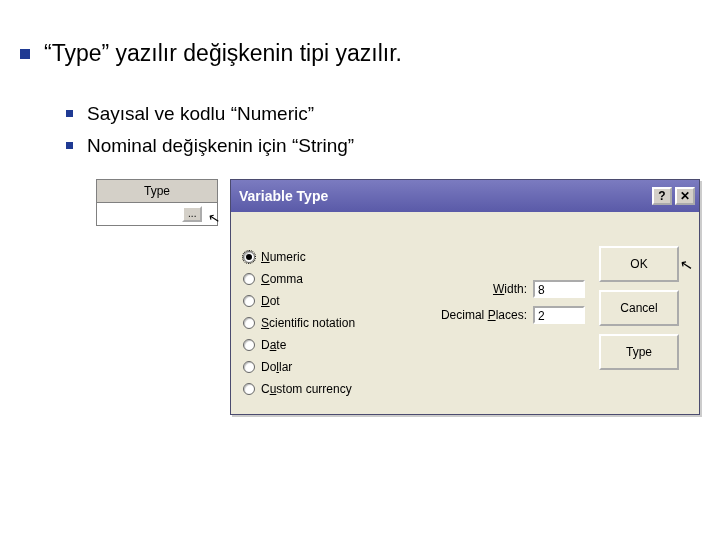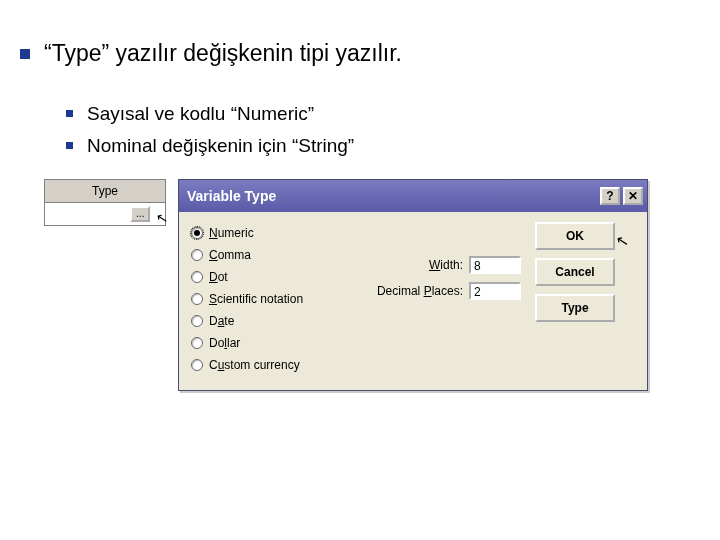--- a/index.html
+++ b/index.html
@@ -13,21 +13,21 @@
     color: #000;
     position: relative;
   }
   .slide { padding: 40px 20px 0 20px; }
   .bullet-row { display: flex; align-items: flex-start; margin-bottom: 10px; }
   .sq { width: 10px; height: 10px; background: #1f3a93; margin-top: 9px; margin-right: 14px; flex: 0 0 auto; }
   .sq.small { width: 7px; height: 7px; margin-top: 7px; }
   .bullet-main { font-size: 23px; font-family: Verdana, Tahoma, sans-serif; }
   .sub { margin-left: 46px; margin-top: 36px; }
   .bullet-sub { font-size: 19px; font-family: Verdana, Tahoma, sans-serif; }
-  .figure-area { margin-top: 22px; display: flex; align-items: flex-start; padding-left: 24px; }
+  .figure-area { margin-top: 22px; display: flex; align-items: flex-start; padding-left: 24px; justify-content: flex-end; }
 
   
   .type-col {
     width: 122px;
     border: 1px solid #808080;
     background: #fff;
     margin-right: 12px;
     font-size: 12px;
   }
   .type-col .th {
@@ -80,22 +80,23 @@
   .titlebtn {
     width: 20px; height: 18px;
     background: #d4d0c8;
     border: 2px outset #fff;
     display: flex; align-items: center; justify-content: center;
     color: #000; font-weight: bold; font-size: 12px;
     margin-left: 3px;
   }
   .dlg-body {
     display: flex;
-    padding: 10px 22px 14px 12px;
+    padding: 10px 10px 14px 12px;
     position: relative;
+    margin-top: 24px;
   }
   .radios { width: 170px; }
   .radio-row { display: flex; align-items: center; height: 22px; cursor: default; }
   .radio {
     width: 12px; height: 12px; border-radius: 50%;
     border: 1px solid #666; background: #fff;
     margin-right: 6px; position: relative;
     box-shadow: inset 1px 1px 1px rgba(0,0,0,0.25);
   }
   .radio.checked::after {
@@ -112,26 +113,26 @@
   .txt {
     width: 52px; height: 18px;
     border: 2px inset #fff;
     background: #fff;
     padding: 1px 3px;
     font-size: 12px;
   }
 
   .btns { width: 90px; margin-left: 14px; position: relative; }
   .winbtn {
-    width: 80px; height: 28px;
+    width: 80px; height: 36px;
     background: #ece9d8;
     border: 2px outset #fff;
     margin-bottom: 8px;
     font-size: 12px;
-    display: flex; align-items: center; justify-content: center; font-weight: bold;
+    display: flex; align-items: center; justify-content: center;
   }
   .cursor-ok {
     position: absolute;
     top: 10px; right: -4px;
     font-size: 15px;
     color: #000;
     transform: rotate(-12deg);
   }
 </style>
 </head>

